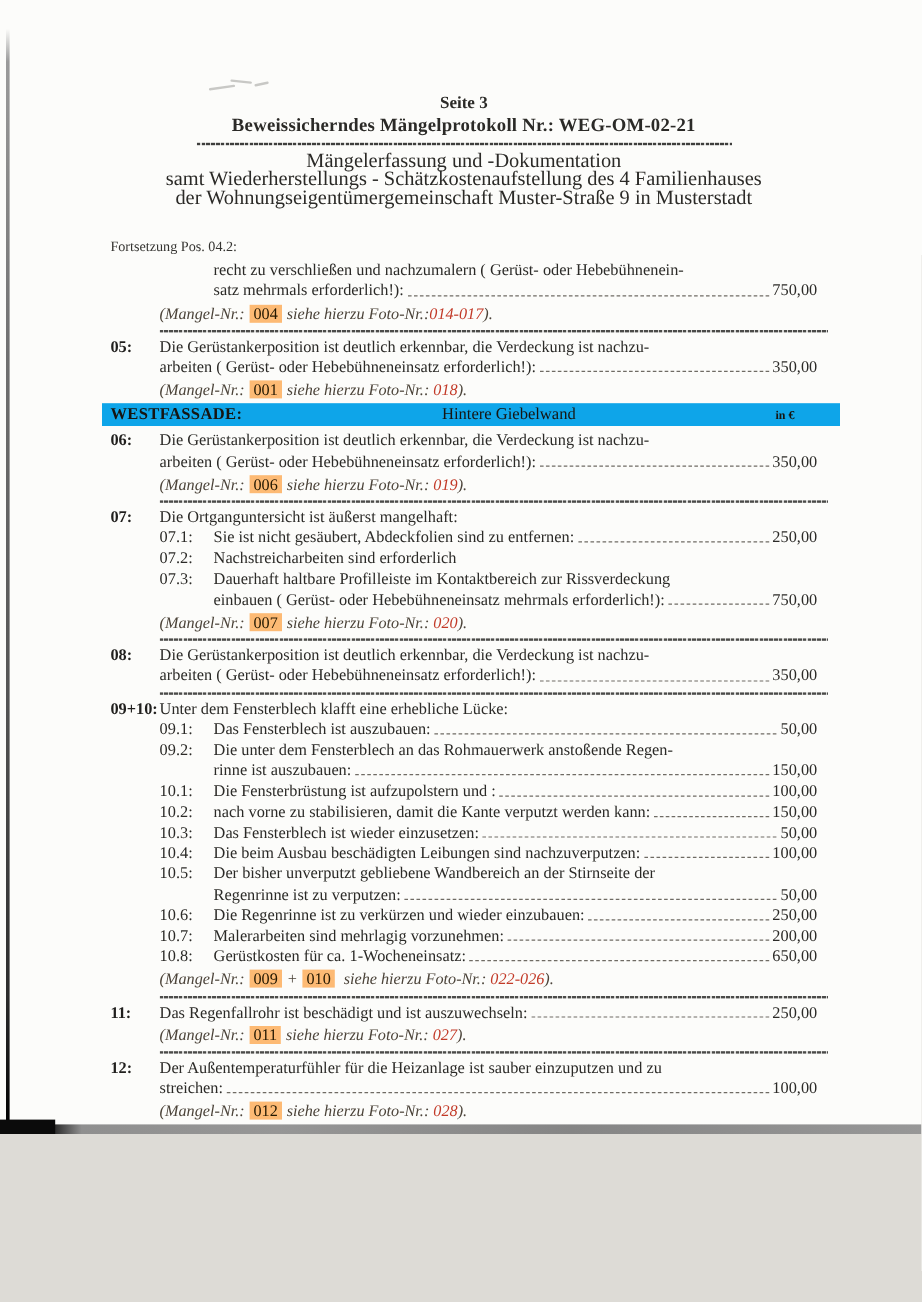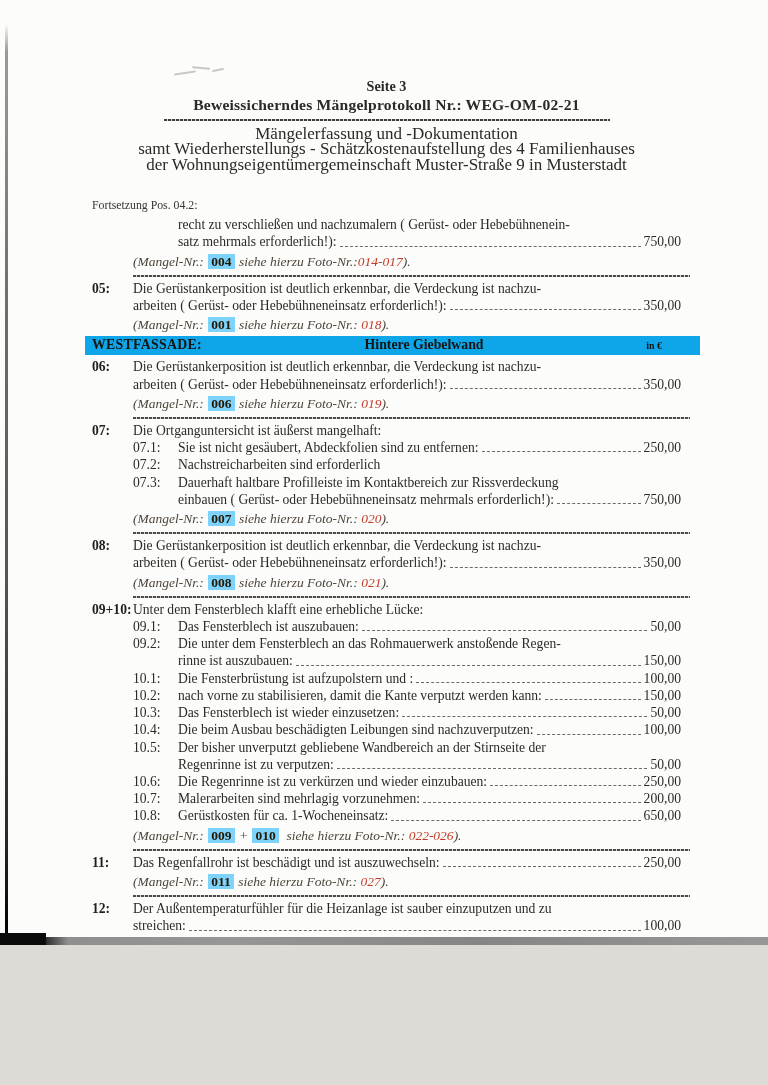--- a/index.html
+++ b/index.html
@@ -38,30 +38,30 @@
   .c1{flex:0 0 auto;min-width:41px;font-weight:bold;color:#201f1d}
   .c2{flex:0 0 45px}
   .rbody{flex:1;display:flex;align-items:baseline;min-width:0}
   .txt{white-space:pre-wrap}
   .leader{flex:1 1 auto;min-width:14px;height:0;align-self:flex-end;
     border-bottom:1.5px dashed #6f6b64;margin:0 3px 4px 3px}
   .price{white-space:nowrap;text-align:center}
 
   .note{margin:2px 0 0 41px;font-style:italic;font-size:13.5px;line-height:17.2px;color:#4c443a}
   .note span{white-space:pre-wrap}
-  .chip{font-style:normal;font-weight:bold;color:#241800;background:#7dd3fc;padding:0 3px;margin:0 1px}
+  .chip{font-style:normal;font-weight:normal;color:#241800;background:#fdba74;padding:0 3px;margin:0 1px}
   .foto{color:#c23a28}
 
   .sep{height:2px;margin:5px -9px 3px 41px;
     background:repeating-linear-gradient(90deg,#4b4b49 0 3px,rgba(75,75,73,.22) 3px 4px)}
 
   .band{display:flex;align-items:baseline;background:#0ea5e9;margin:3px -19px 3px -7px;
         padding:1px 4px 2px 7px}
   .band-left{font-weight:bold;font-size:13.8px;letter-spacing:.3px;color:#161511}
-  .band-center{flex:1;text-align:center;font-weight:bold;font-size:13.8px;color:#161511}
+  .band-center{flex:1;text-align:center;font-weight:normal;font-size:13.8px;color:#161511}
   .band-right{font-weight:bold;font-size:10px;padding-right:34px;color:#161511}
 
   .footer{text-align:center;font-weight:normal;font-size:13.2px;margin-top:13px}
 </style>
 </head>
 <body>
 
 <div class="page">
   <div class="content">
 
@@ -184,21 +184,20 @@
             </span>
           </div>
           <div class="row">
             <span class="c1"></span>
             <span class="rbody">
               <span class="txt">arbeiten ( Gerüst- oder Hebebühneneinsatz erforderlich!):</span>
               <span class="leader"></span>
               <span class="price">350,00</span>
             </span>
           </div>
-          <div class="note"><span class="ntxt">(Mangel-Nr.: </span><span class="chip">008</span><span class="ntxt"> siehe hierzu Foto-Nr.: </span><span class="foto">021</span><span class="ntxt">).</span></div>
         </div>
         <div class="sep"></div>
         <div class="block">
           <div class="row">
             <span class="c1">09+10:</span>
             <span class="rbody">
               <span class="txt">Unter dem Fensterblech klafft eine erhebliche Lücke:</span>
             </span>
           </div>
           <div class="row">

